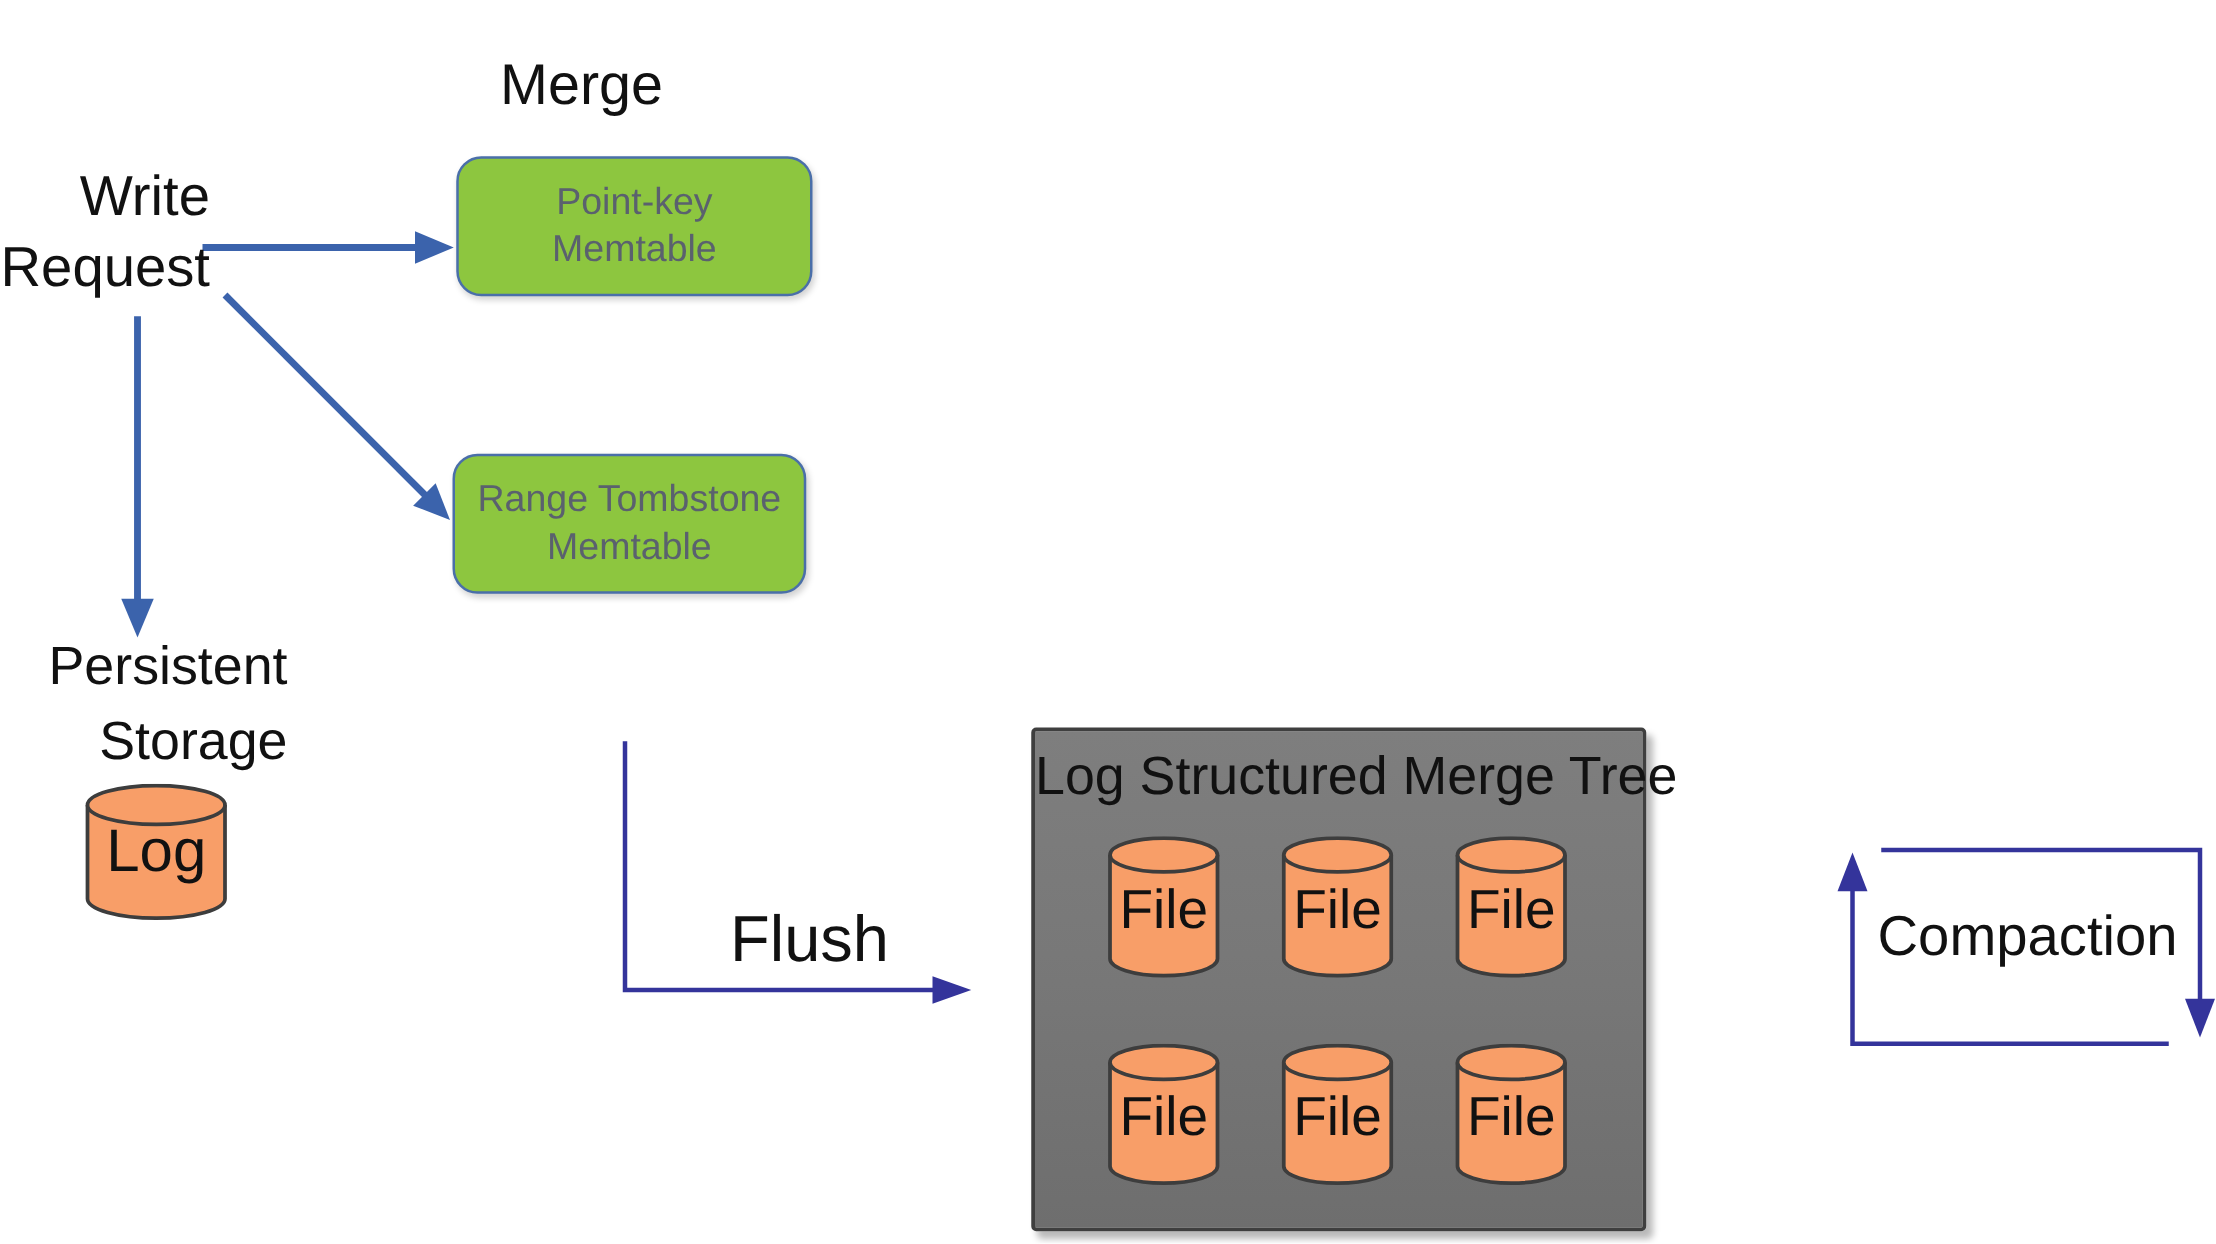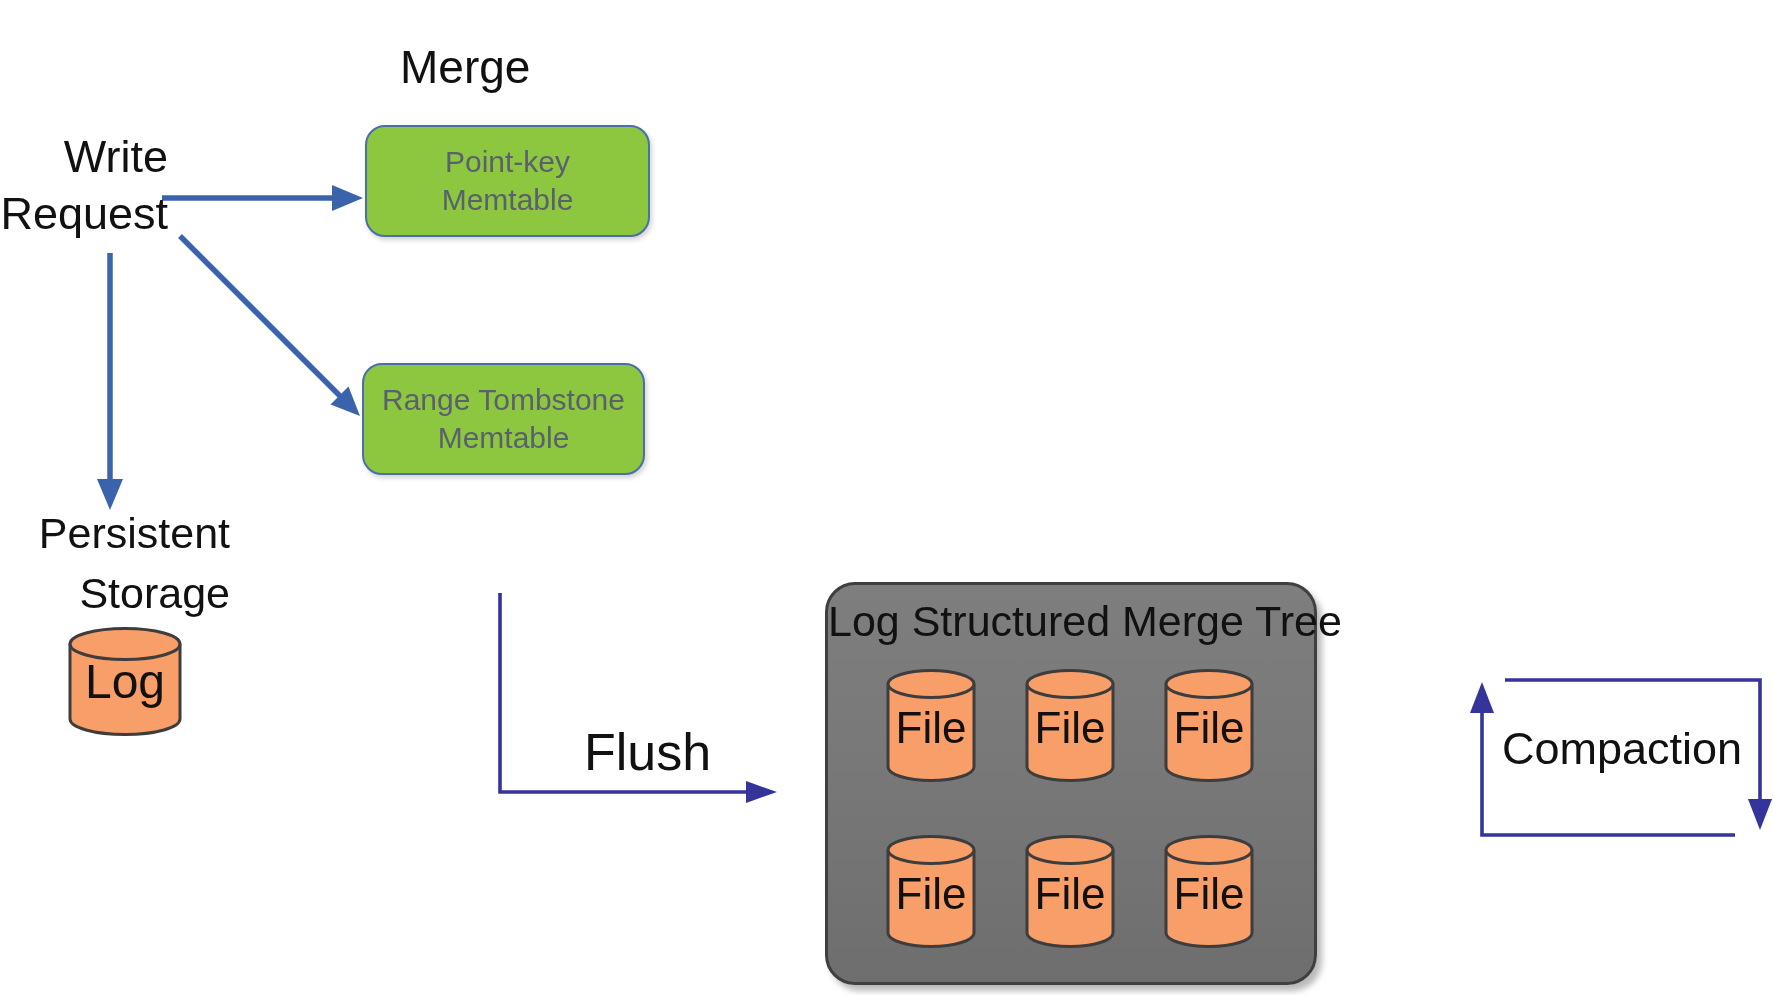--- a/index.html
+++ b/index.html
@@ -46,21 +46,21 @@
     box-sizing:border-box;
     align-items:center;
   }
   #pointkey-box{left:365px;top:125px;width:285px;height:112px;}
   #range-box{left:362px;top:363px;width:283px;height:112px;}
 
   #lsm-box{
     left:825px;top:582px;width:492px;height:403px;
     background:linear-gradient(180deg,#7E7E7E 0%,var(--lsm-gray) 45%,#6E6E6E 100%);
     border:3px solid var(--lsm-border);
-    border-radius:30px;
+    border-radius:4px;
     box-shadow:5px 6px 6px rgba(0,0,0,0.28);
     box-sizing:border-box;
   }
   #lsm-title{
     position:absolute;left:0;right:0;top:12px;
     text-align:center;font-size:43px;color:var(--text-black);
     white-space:nowrap;
   }
   .cylinder{position:absolute;width:90px;height:114px;}
   .cylinder svg{position:absolute;left:0;top:0;}

